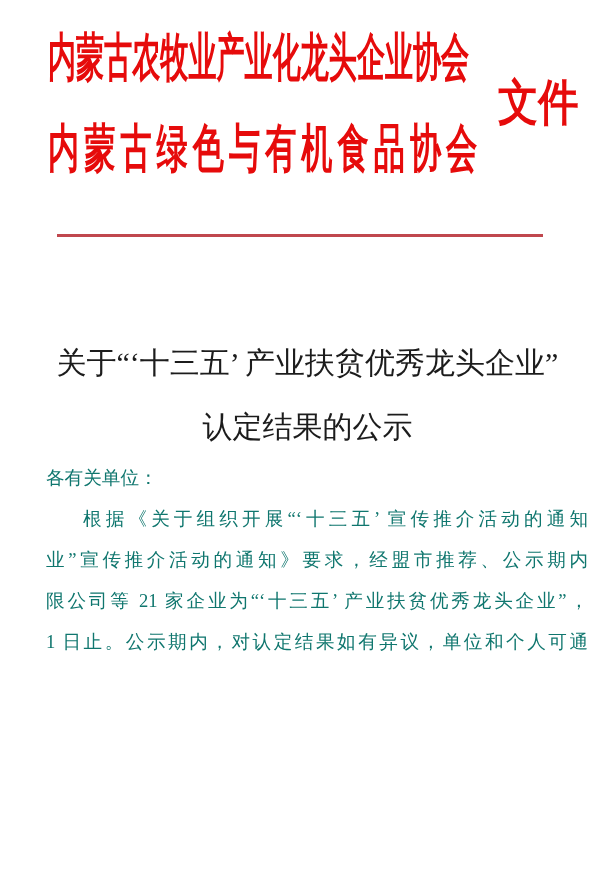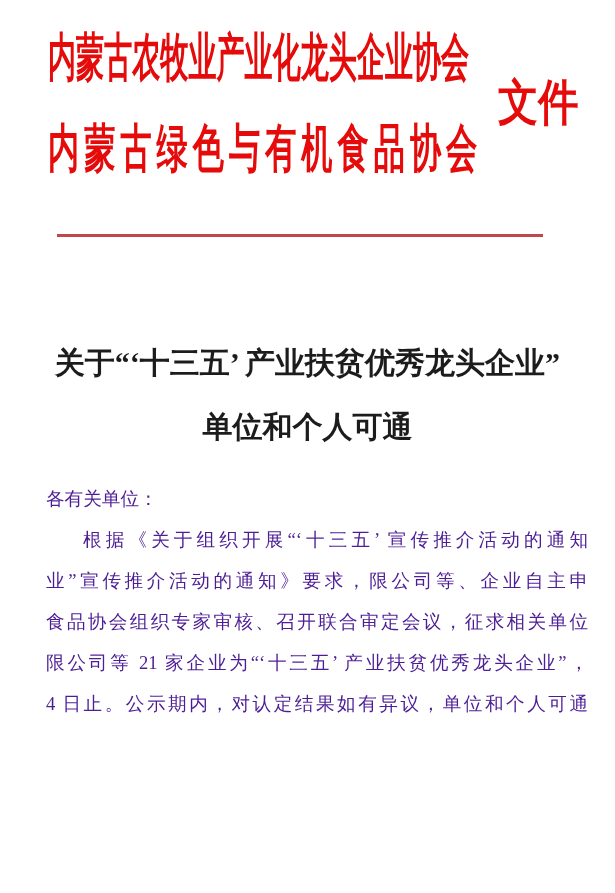--- a/index.html
+++ b/index.html
@@ -58,33 +58,33 @@
   }
 
   
   .doc-title {
     position: absolute;
     top: 331px;
     left: 0;
     right: 0;
     text-align: center;
     color: #1c1c1c;
-    font-weight: bold;
+    font-weight: normal;
     font-size: 30px;
     line-height: 64px;
     white-space: nowrap;
   }
 
   
   .doc-body {
     position: absolute;
-    top: 478px;
+    top: 457px;
     left: 46px;
     width: 542px;
-    color: #4c1d95;
+    color: #0f766e;
     font-size: 18.6px;
   }
   .bline {
     height: 41px;
     line-height: 41px;
     overflow: hidden;
     text-align: justify;
     text-align-last: justify;
     text-justify: inter-character;
   }
@@ -104,25 +104,24 @@
   <div class="letterhead">
     <div class="org-line org-line-1">内蒙古农牧业产业化龙头企业协会</div>
     <div class="org-line org-line-2">内蒙古绿色与有机食品协会</div>
     <div class="doc-type">文件</div>
   </div>
 
   <div class="red-rule"></div>
 
   <div class="doc-title">
     <div>关于“‘十三五’ 产业扶贫优秀龙头企业”</div>
-    <div>单位和个人可通</div>
+    <div>认定结果的公示</div>
   </div>
 
   <div class="doc-body">
     <div class="bline salutation">各有关单位：</div>
     <div class="bline indent">根据《关于组织开展“‘十三五’ 宣传推介活动的通知</div>
-    <div class="bline">业”宣传推介活动的通知》要求，限公司等、企业自主申</div>
-    <div class="bline">食品协会组织专家审核、召开联合审定会议，征求相关单位</div>
+    <div class="bline">业”宣传推介活动的通知》要求，经盟市推荐、公示期内</div>
     <div class="bline">限公司等 21 家企业为“‘十三五’ 产业扶贫优秀龙头企业”，</div>
-    <div class="bline">4 日止。公示期内，对认定结果如有异议，单位和个人可通</div>
+    <div class="bline">1 日止。公示期内，对认定结果如有异议，单位和个人可通</div>
   </div>
 
 </div>
 
 </body></html>

